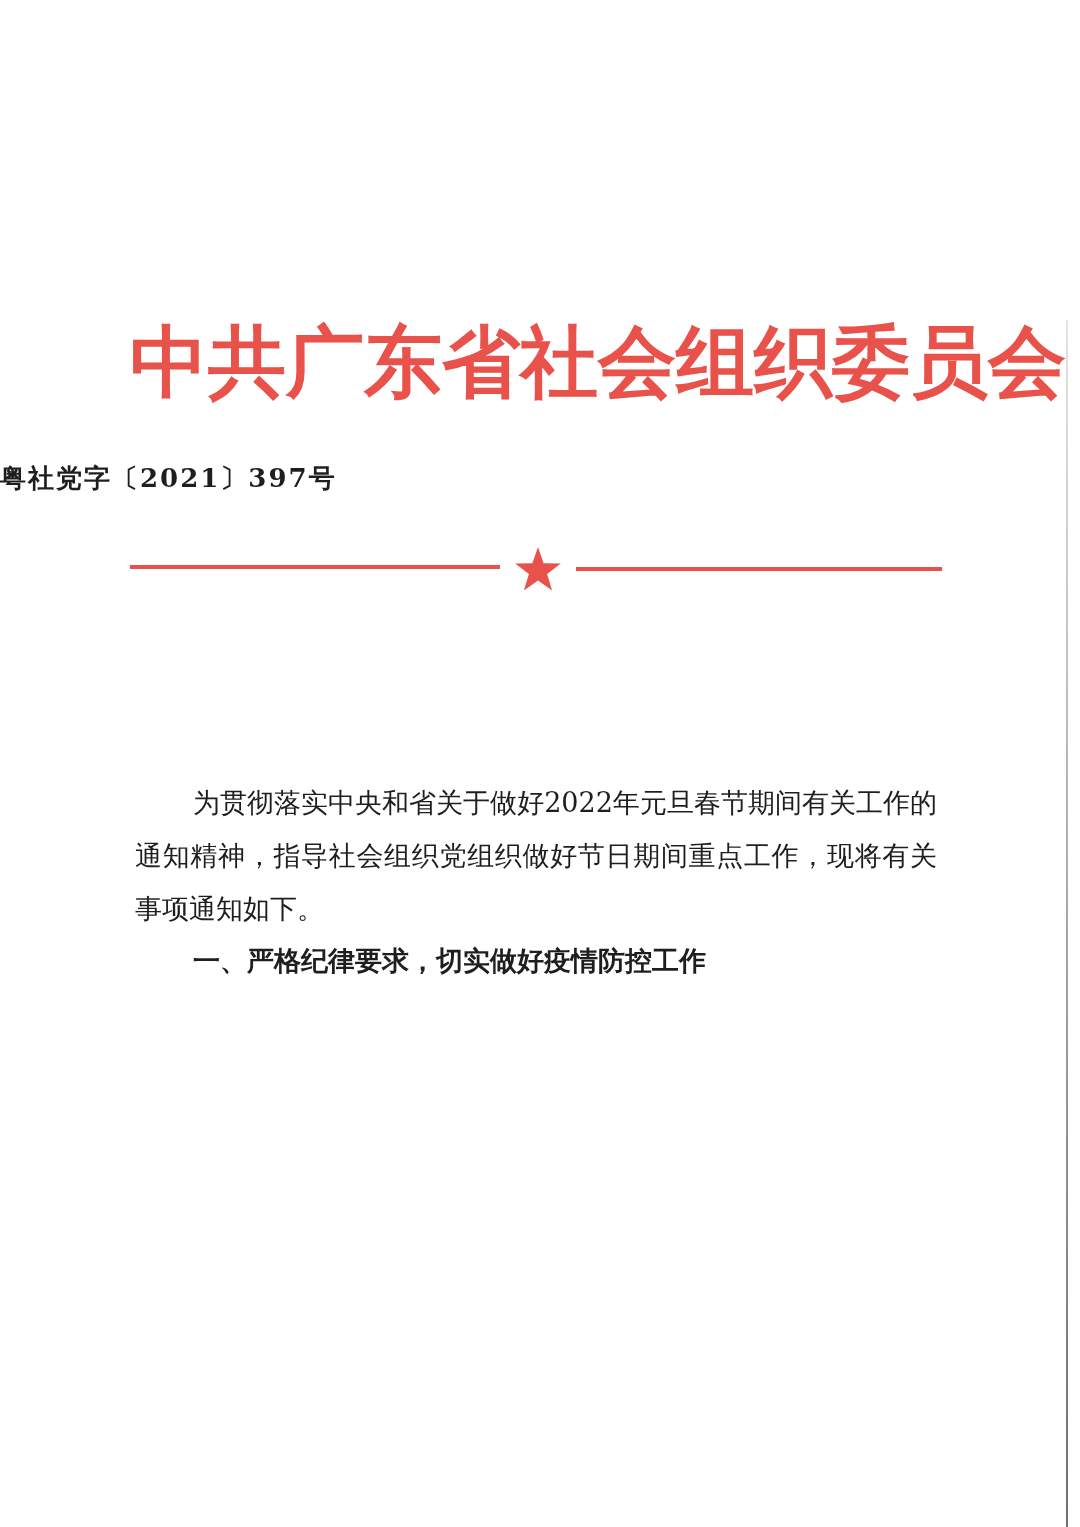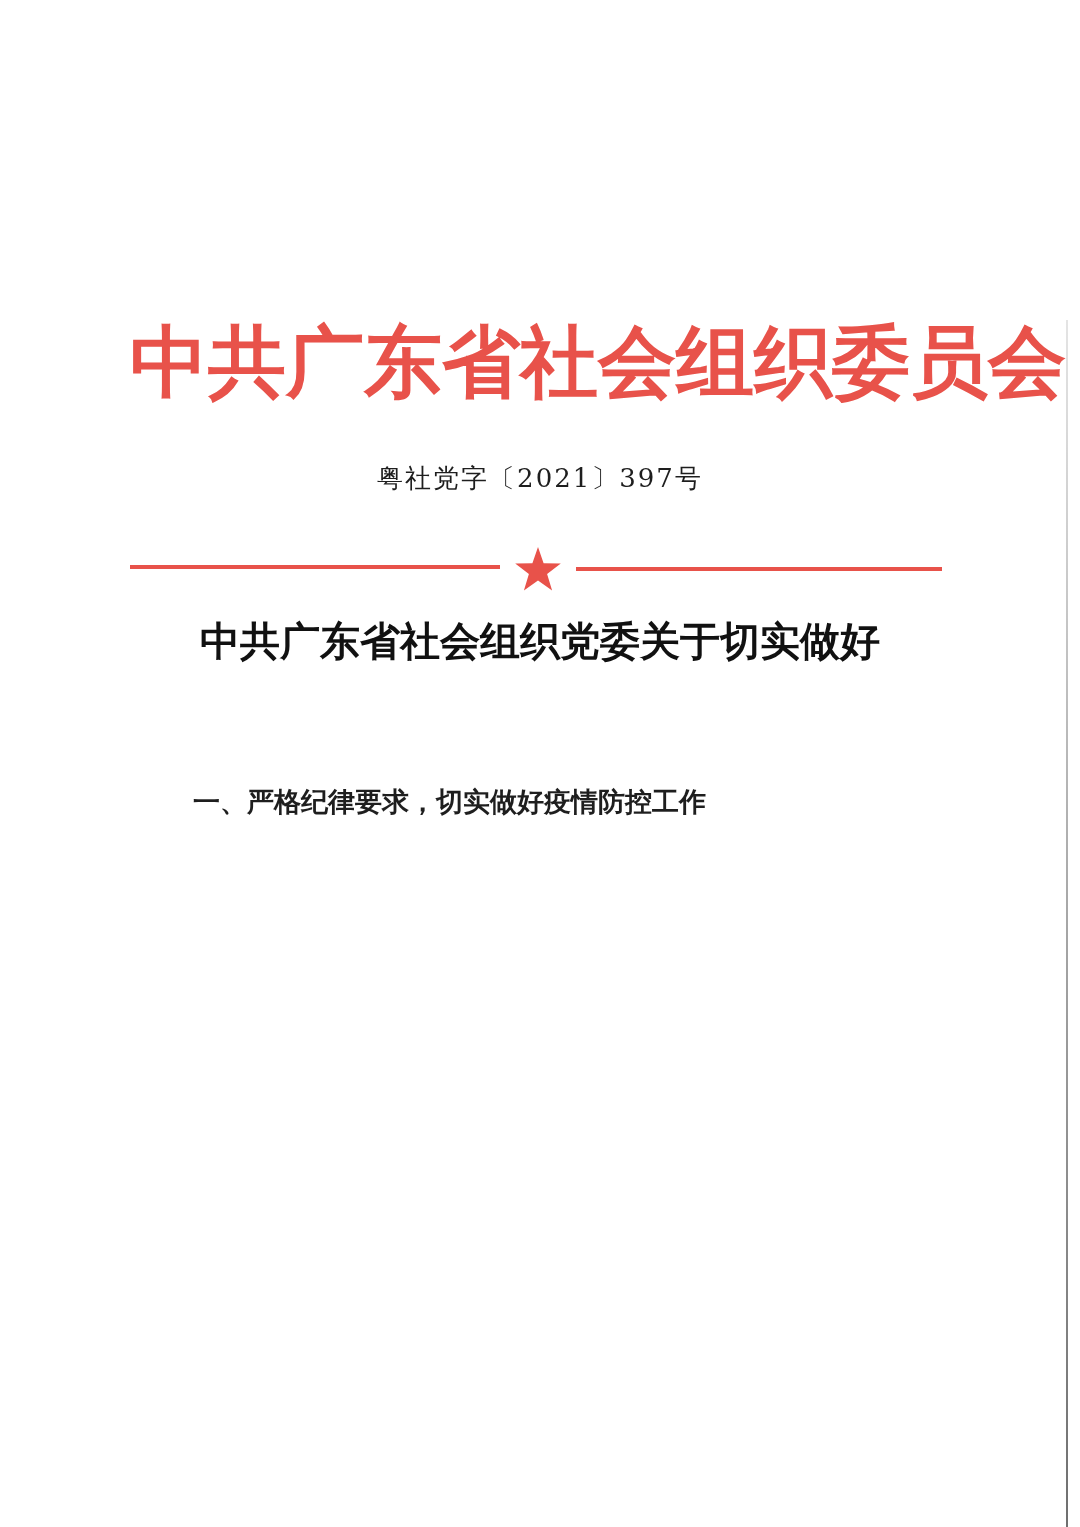--- a/index.html
+++ b/index.html
@@ -35,25 +35,25 @@
       letter-spacing: 0px;
       color: #e8524a;
       line-height: 100px;
       white-space: nowrap;
     }
     .doc-number {
       position: absolute;
       top: 458px;
       left: 0;
       width: 1080px;
-      text-align: center;
       font-size: 26px;
       letter-spacing: 2px;
       color: #1e1e1e;
       line-height: 40px;
+      font-weight: bold;
     }
     .divider {
       position: absolute;
       top: 545px;
       left: 130px;
       width: 812px;
       height: 44px;
     }
     .divider .line-left {
       position: absolute;
@@ -123,18 +123,18 @@
 
 <div class="divider">
   <div class="line-left"></div>
   <svg class="star" viewBox="0 0 48 48">
     <polygon points="24,2 29.6,18.3 46.8,18.6 33.1,29 38.1,45.5 24,35.6 9.9,45.5 14.9,29 1.2,18.6 18.4,18.3" fill="#e8524a"></polygon>
   </svg>
   <div class="line-right"></div>
 </div>
 
 <div class="title">
-  <div>中共广东省社会组织党委关于切实做好</div>
 </div>
 
 <div class="body-text">
+  <p class="indent">为贯彻落实中央和省关于做好2022年元旦春节期间有关工作的通知精神，指导社会组织党组织做好节日期间重点工作，现将有关事项通知如下。</p>
   <p class="heading">一、严格纪律要求，切实做好疫情防控工作</p>
 </div>
 
 </body></html>

